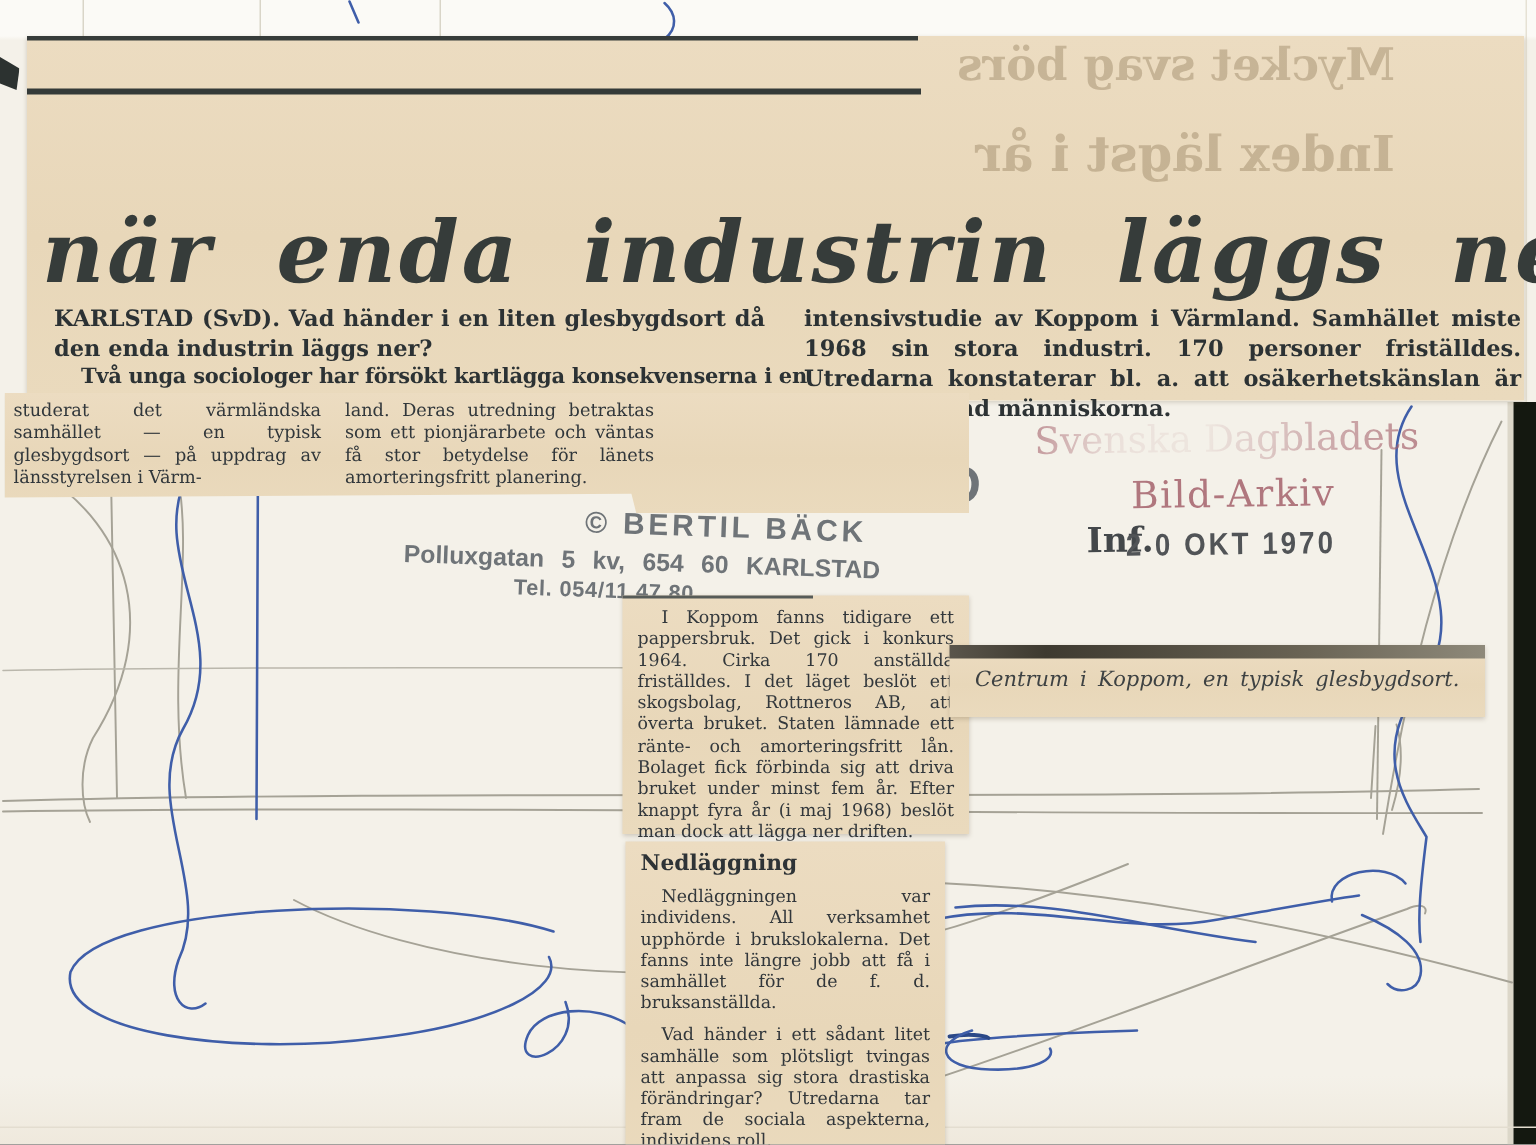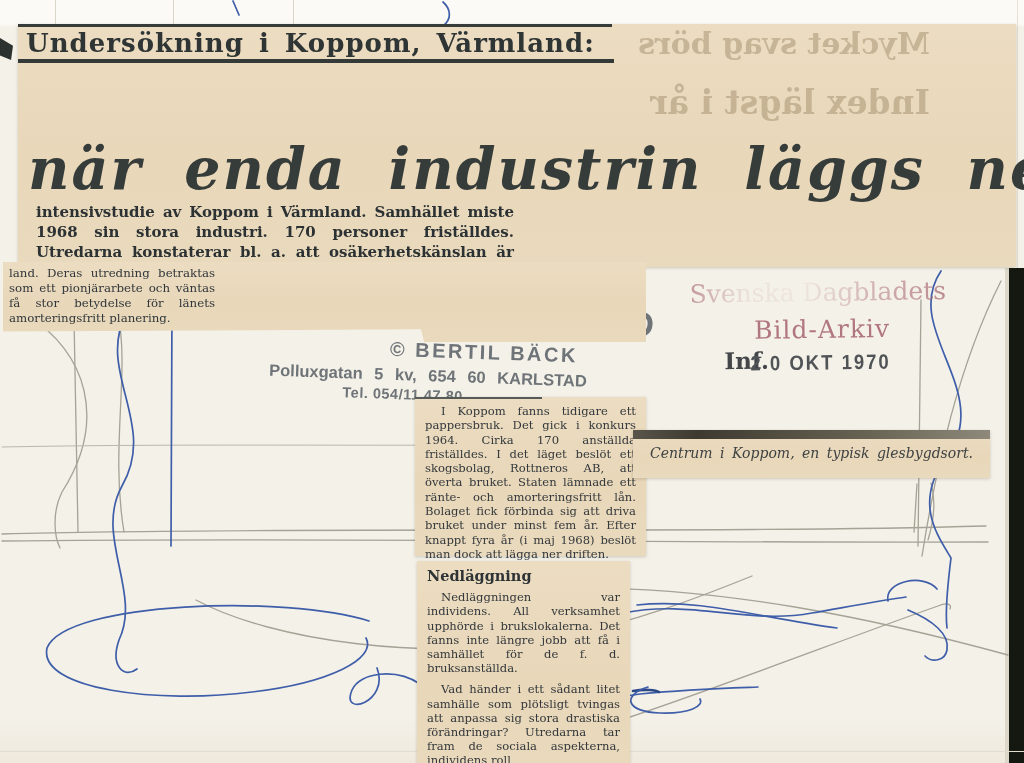--- a/index.html
+++ b/index.html
@@ -117,35 +117,39 @@
       <path d="M888,601 C884,581 924,573 937,589"></path>
       <path d="M908,610 C932,620 950,634 947,650 C945,661 932,663 925,656"></path>
       <path d="M941,271 C901,330 996,392 946,458 C913,503 938,536 951,558 C947,590 945,612 947,628"></path>
       <path stroke="#2b4887" stroke-width="2.6" d="M633,691 C645,689 656,690 659,692"></path>
       <path d="M648,687 C622,695 625,712 660,713 C690,714 704,706 700,699"></path>
     </g>
   </svg>
 
   <div class="abs clip clip-main">
     <div class="top-rule"></div>
-    <div class="kicker">Undersökning i Koppom, Värmland:</div>
     <div class="kicker-underline"></div>
     <div class="showthrough">
       <div class="st1">Mycket svag börs</div>
       <div class="st2">Index lägst i år</div>
     </div>
     <div class="headline l2">när enda industrin läggs ner</div>
     <div class="lede">
+      <div class="c1">
+        <p class="p1">KARLSTAD (SvD). Vad händer i en liten glesbygdsort då den enda industrin läggs ner?</p>
+        <p class="p2">Två unga sociologer har försökt kartlägga konsekvenserna i en</p>
+      </div>
       <div class="c2">
         <p>intensivstudie av Koppom i Värmland. Samhället miste 1968 sin stora industri. 170 personer friställdes. Utredarna konstaterar bl. a. att osäkerhetskänslan är markant bland människorna.</p>
       </div>
     </div>
   </div>
 
   <div class="abs clip clip-body">
+    <p class="col b2">studerat det värmländska samhället — en typisk glesbygdsort — på uppdrag av länsstyrelsen i Värm-</p>
     <p class="col b3">land. Deras utredning betraktas som ett pionjärarbete och väntas få stor betydelse för länets amorteringsfritt planering.</p>
   </div>
 
   <div class="abs stamp-varmland">
     <div class="sv-l1">VÄRMLANDS-BILD</div>
     <div class="sv-l2">© BERTIL BÄCK</div>
     <div class="sv-l3">Polluxgatan 5 kv, 654 60 KARLSTAD</div>
     <div class="sv-l4">Tel. 054/11 47 80</div>
   </div>
 

